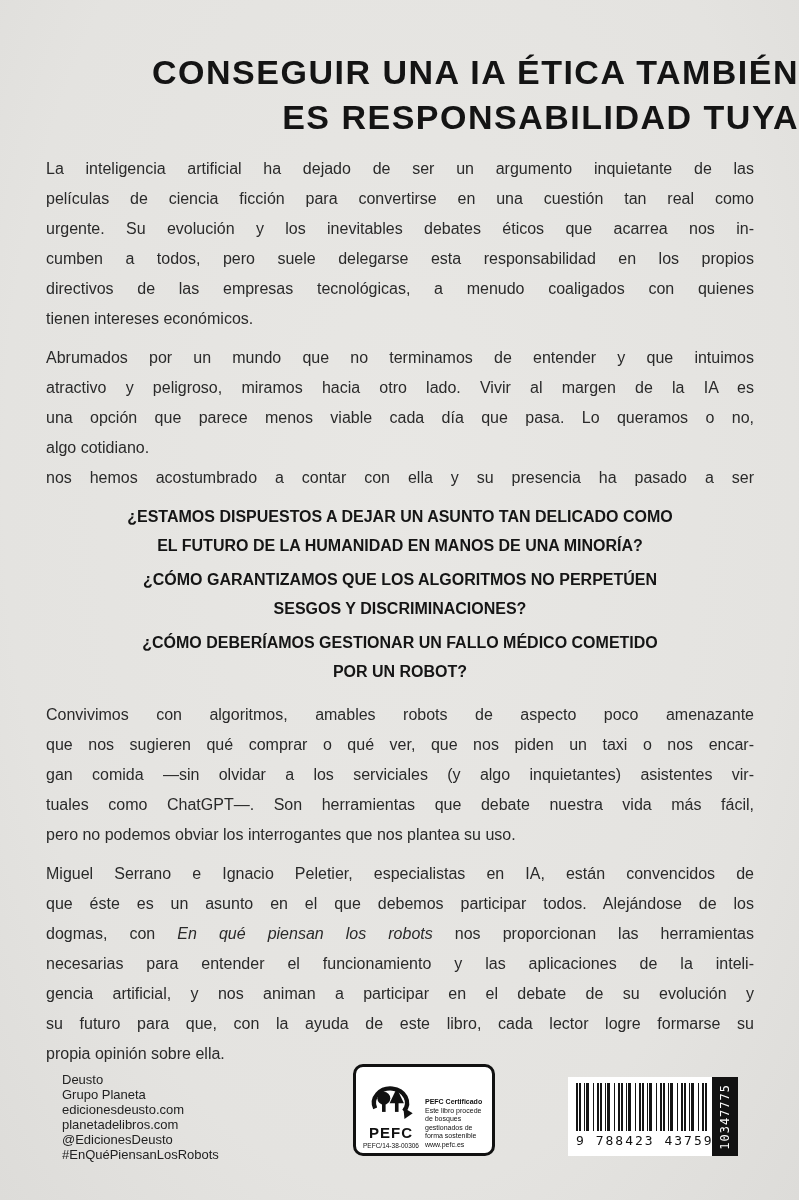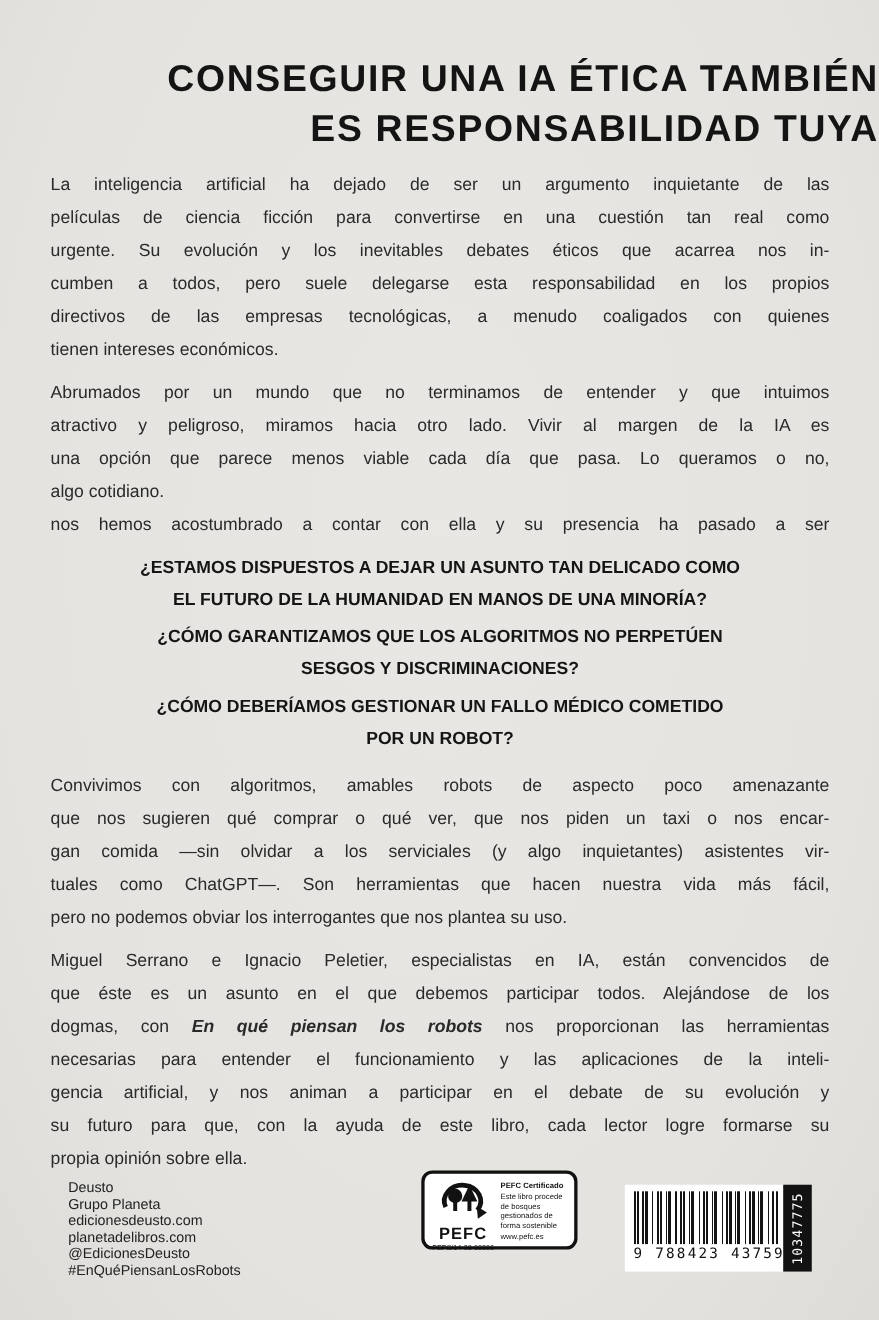--- a/index.html
+++ b/index.html
@@ -27,47 +27,48 @@
     position:absolute;top:154px;left:46px;width:708px;
   }
   .para{margin:0 0 9px 0;}
   .line{
     font-size:16px;line-height:30px;
     text-align:justify;
     text-align-last:justify;
     color:#2a2a2a;
   }
   .line.last{text-align-last:left;}
-  .em-italic{font-style:italic;font-weight:bold;}
+  .em-italic{font-style:italic;}
   
   .questions{margin:8px 0 14px 0;}
   .question{
     margin:0 0 5px 0;
     text-align:center;
     font-weight:bold;
     font-size:16px;line-height:29px;
     color:#151515;
   }
   
   .publisher{
     position:absolute;left:62px;top:1072px;
     font-size:13px;line-height:15px;color:#222;
   }
   .publisher .strong{font-weight:normal;}
   
   .pefc-box{
-    position:absolute;left:383px;top:1064px;
-    width:142px;height:72px;
+    position:absolute;left:353px;top:1064px;
+    width:142px;height:92px;
     background:#fff;
     border:3px solid #111;
     border-radius:10px;
     box-sizing:border-box;
     display:flex;
     padding:5px 6px 4px 6px;
     gap:5px;
+    align-items:flex-end;
   }
   .pefc-left{
     width:58px;display:flex;flex-direction:column;align-items:center;justify-content:flex-start;
   }
   .pefc-left svg{width:46px;height:42px;display:block;}
   .pefc-name{font-weight:bold;font-size:15px;letter-spacing:1px;color:#111;line-height:15px;}
   .pefc-code{font-size:6.5px;color:#111;margin-top:2px;white-space:nowrap;}
   .pefc-right{
     flex:1;display:flex;flex-direction:column;justify-content:space-between;
     font-size:7px;line-height:8.5px;color:#111;padding-top:3px;
@@ -150,21 +151,21 @@
       <div class="question">
         <div>¿CÓMO DEBERÍAMOS GESTIONAR UN FALLO MÉDICO COMETIDO</div>
         <div>POR UN ROBOT?</div>
       </div>
     </div>
 
     <div class="para">
       <div class="line">Convivimos con algoritmos, amables robots de aspecto poco amenazante</div>
       <div class="line">que nos sugieren qué comprar o qué ver, que nos piden un taxi o nos encar-</div>
       <div class="line">gan comida —sin olvidar a los serviciales (y algo inquietantes) asistentes vir-</div>
-      <div class="line">tuales como ChatGPT—. Son herramientas que hacen nuestra vida más fácil,</div>
+      <div class="line">tuales como ChatGPT—. Son herramientas que debate nuestra vida más fácil,</div>
       <div class="line last">pero no podemos obviar los interrogantes que nos plantea su uso.</div>
     </div>
 
     <div class="para">
       <div class="line">Miguel Serrano e Ignacio Peletier, especialistas en IA, están convencidos de</div>
       <div class="line">que éste es un asunto en el que debemos participar todos. Alejándose de los</div>
       <div class="line"><span>dogmas, con </span><span class="em-italic">En qué piensan los robots</span><span> nos proporcionan las herramientas</span></div>
       <div class="line">necesarias para entender el funcionamiento y las aplicaciones de la inteli-</div>
       <div class="line">gencia artificial, y nos animan a participar en el debate de su evolución y</div>
       <div class="line">su futuro para que, con la ayuda de este libro, cada lector logre formarse su</div>

